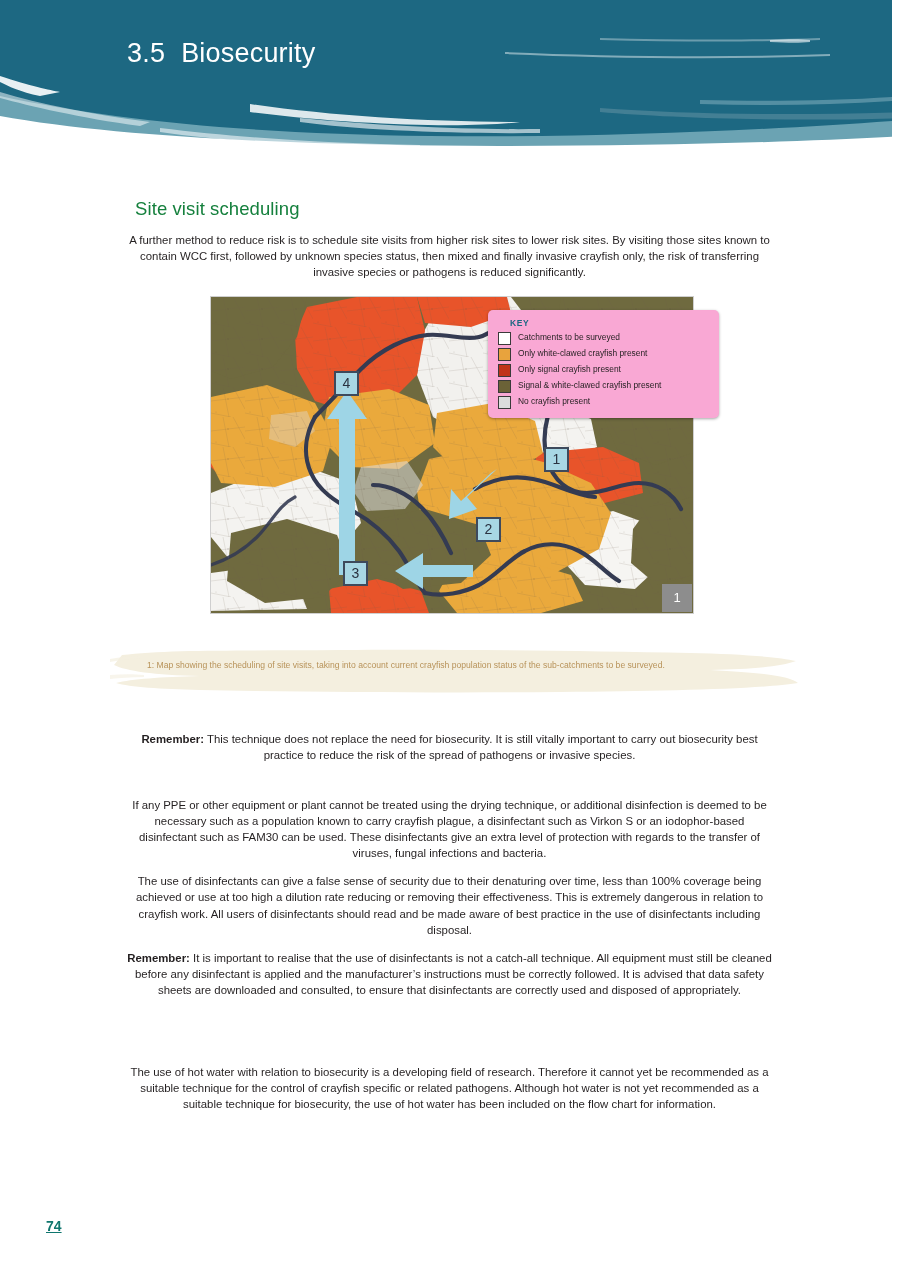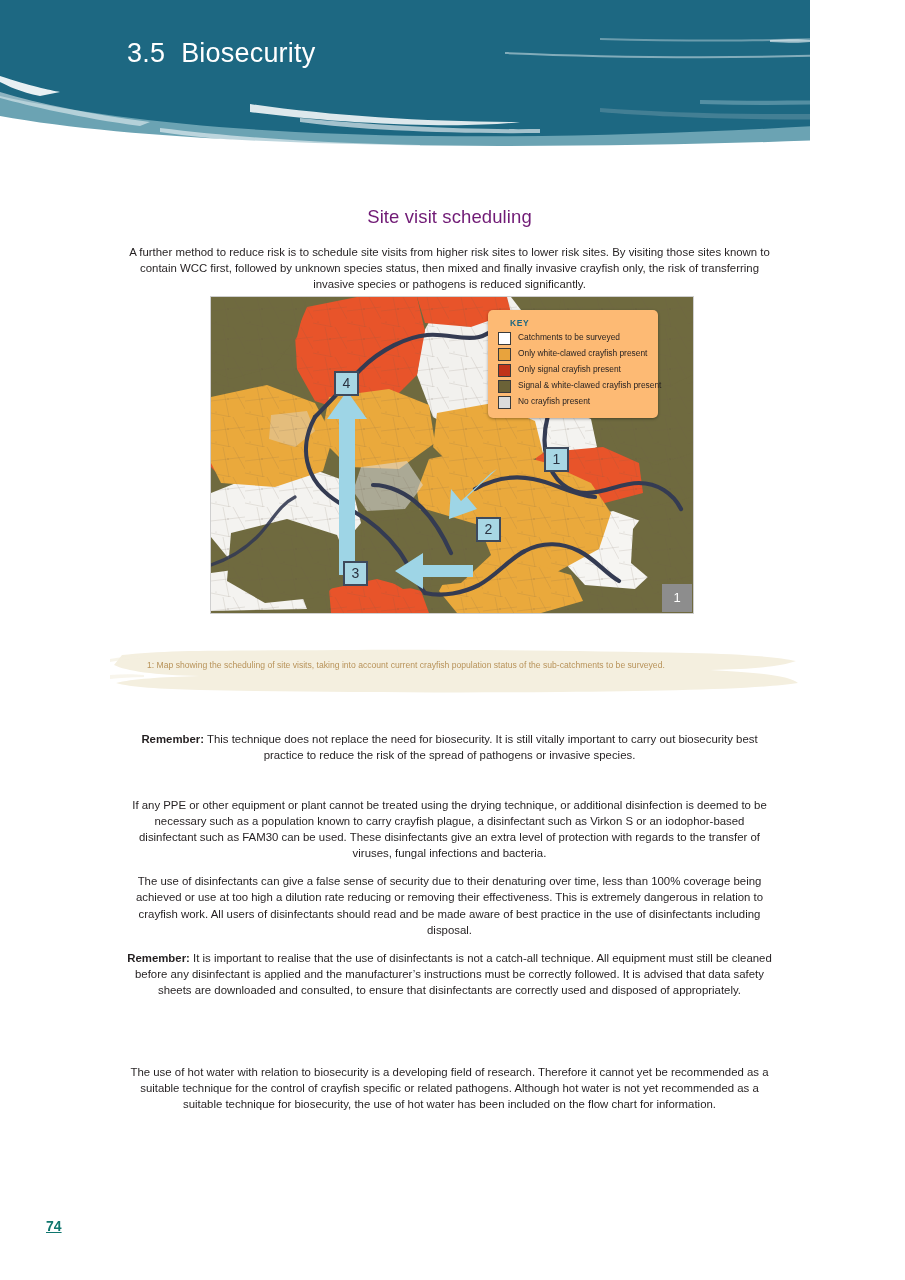--- a/index.html
+++ b/index.html
@@ -11,21 +11,21 @@
     font-family: "Liberation Sans", sans-serif;
     color: #231f20;
     overflow: hidden;
     position: relative;
   }
 
   
   .header {
     position: absolute;
     left: 0; top: 0;
-    width: 810px; height: 150px;
+    width: 892px; height: 150px;
     overflow: hidden;
   }
   .header svg { display: block; }
   .header-title {
     position: absolute;
     left: 127px; top: 38px;
     font-size: 27px;
     color: #ffffff;
     font-weight: 400;
     letter-spacing: 0.2px;
@@ -36,24 +36,23 @@
   
   .content {
     position: absolute;
     left: 127px; top: 0;
     width: 645px;
   }
 
   h2.section-head {
     font-size: 18.5px;
     font-weight: 400;
-    color: #701a75;
-    margin: 16px;
+    color: #15803d;
+    margin: 8px;
     letter-spacing: 0.1px;
-    text-align: center;
   }
 
   p.body {
     font-size: 11.4px;
     line-height: 16.1px;
     margin: 0;
     color: #231f20;
     text-align: center;
   }
   p.body b { font-weight: bold; }
@@ -95,22 +94,22 @@
     color: #ffffff;
     font-size: 13px;
     line-height: 28px;
     text-align: center;
   }
 
   
   .legend {
     position: absolute;
     left: 278px; top: 14px;
-    width: 170px;
-    background: #fdba74;
+    width: 231px;
+    background: #f9a8d4;
     border-radius: 5px;
     box-shadow: 0 1px 3px rgba(0,0,0,0.35);
     padding: 8px 10px 9px 10px;
     box-sizing: border-box;
   }
   .legend-title {
     font-size: 8.5px;
     font-weight: bold;
     color: #1d6882;
     letter-spacing: 0.6px;

